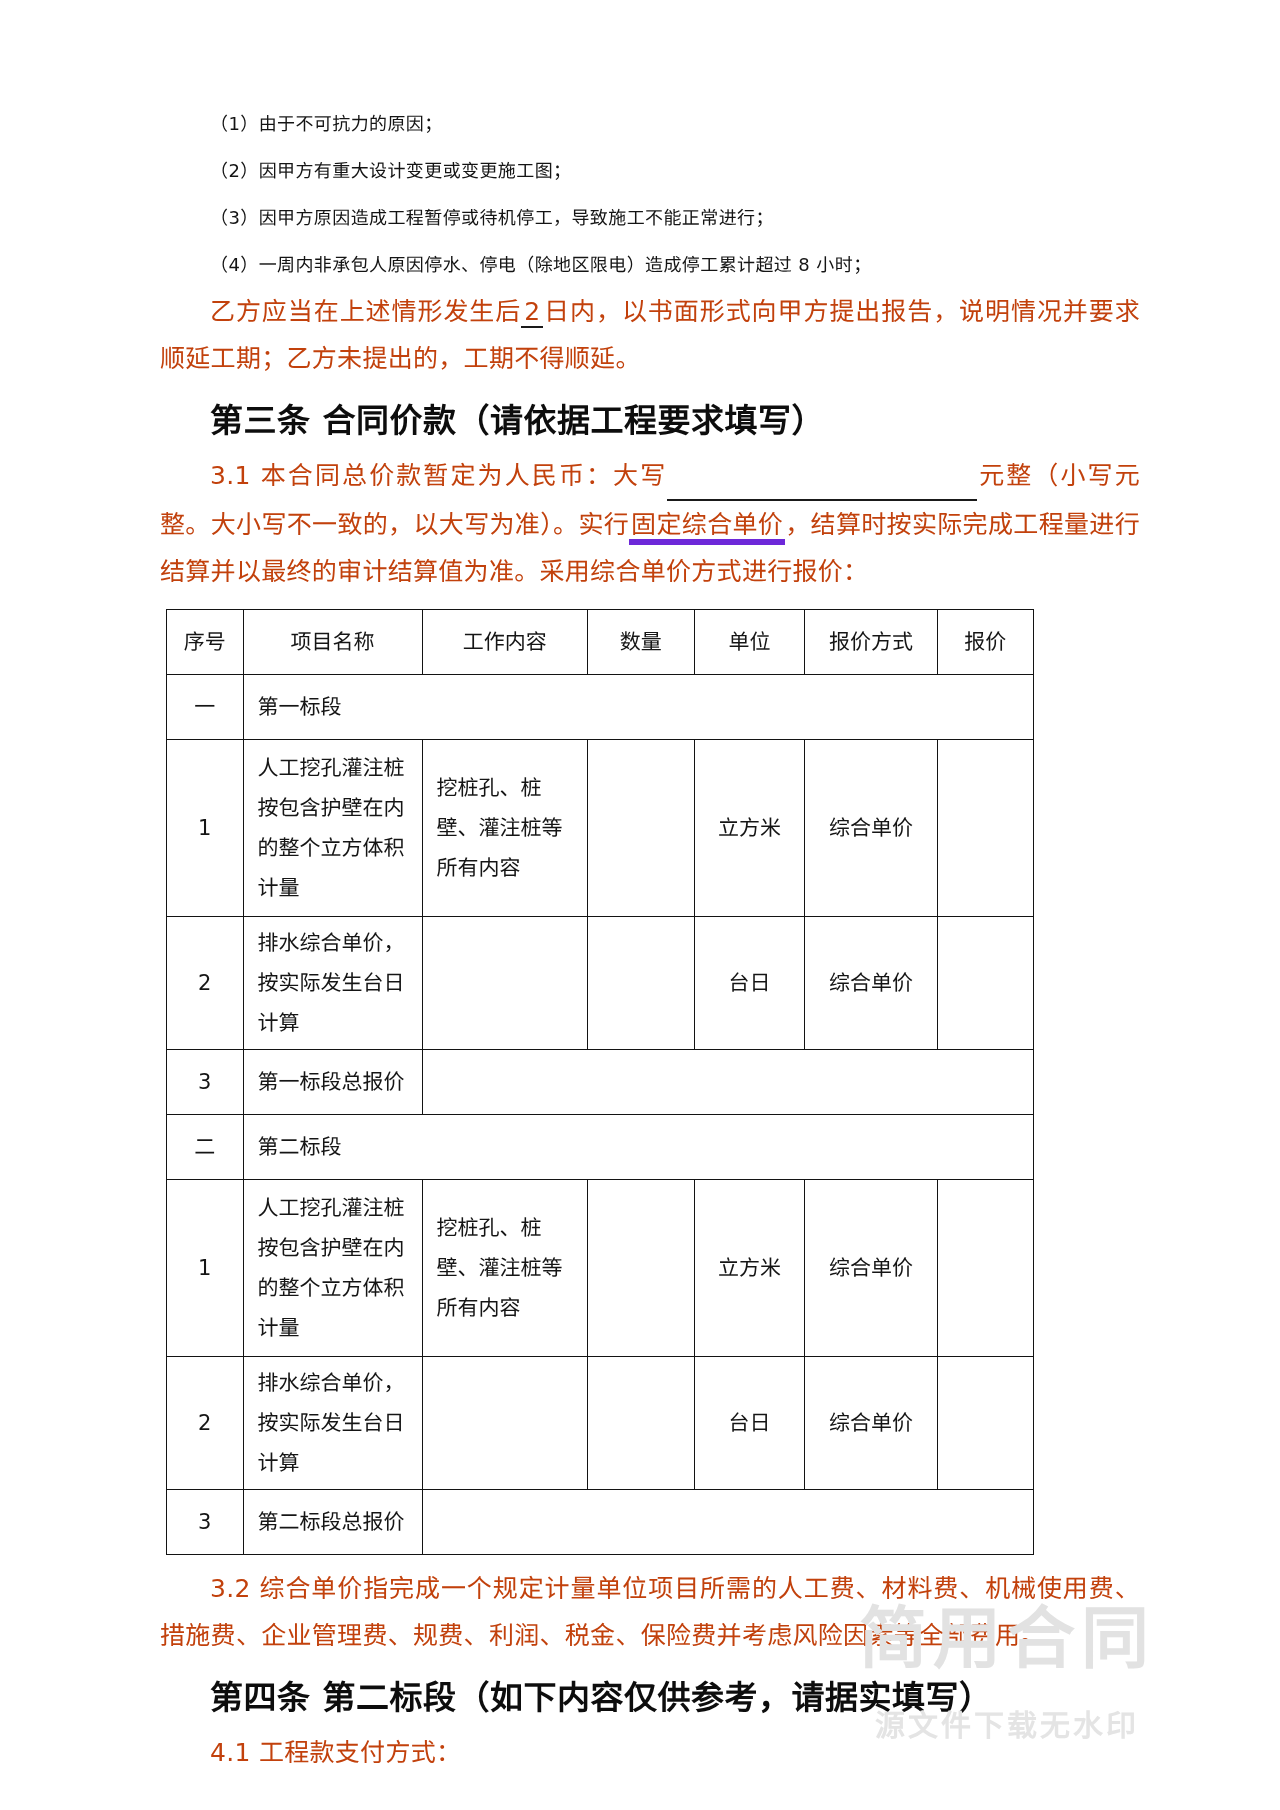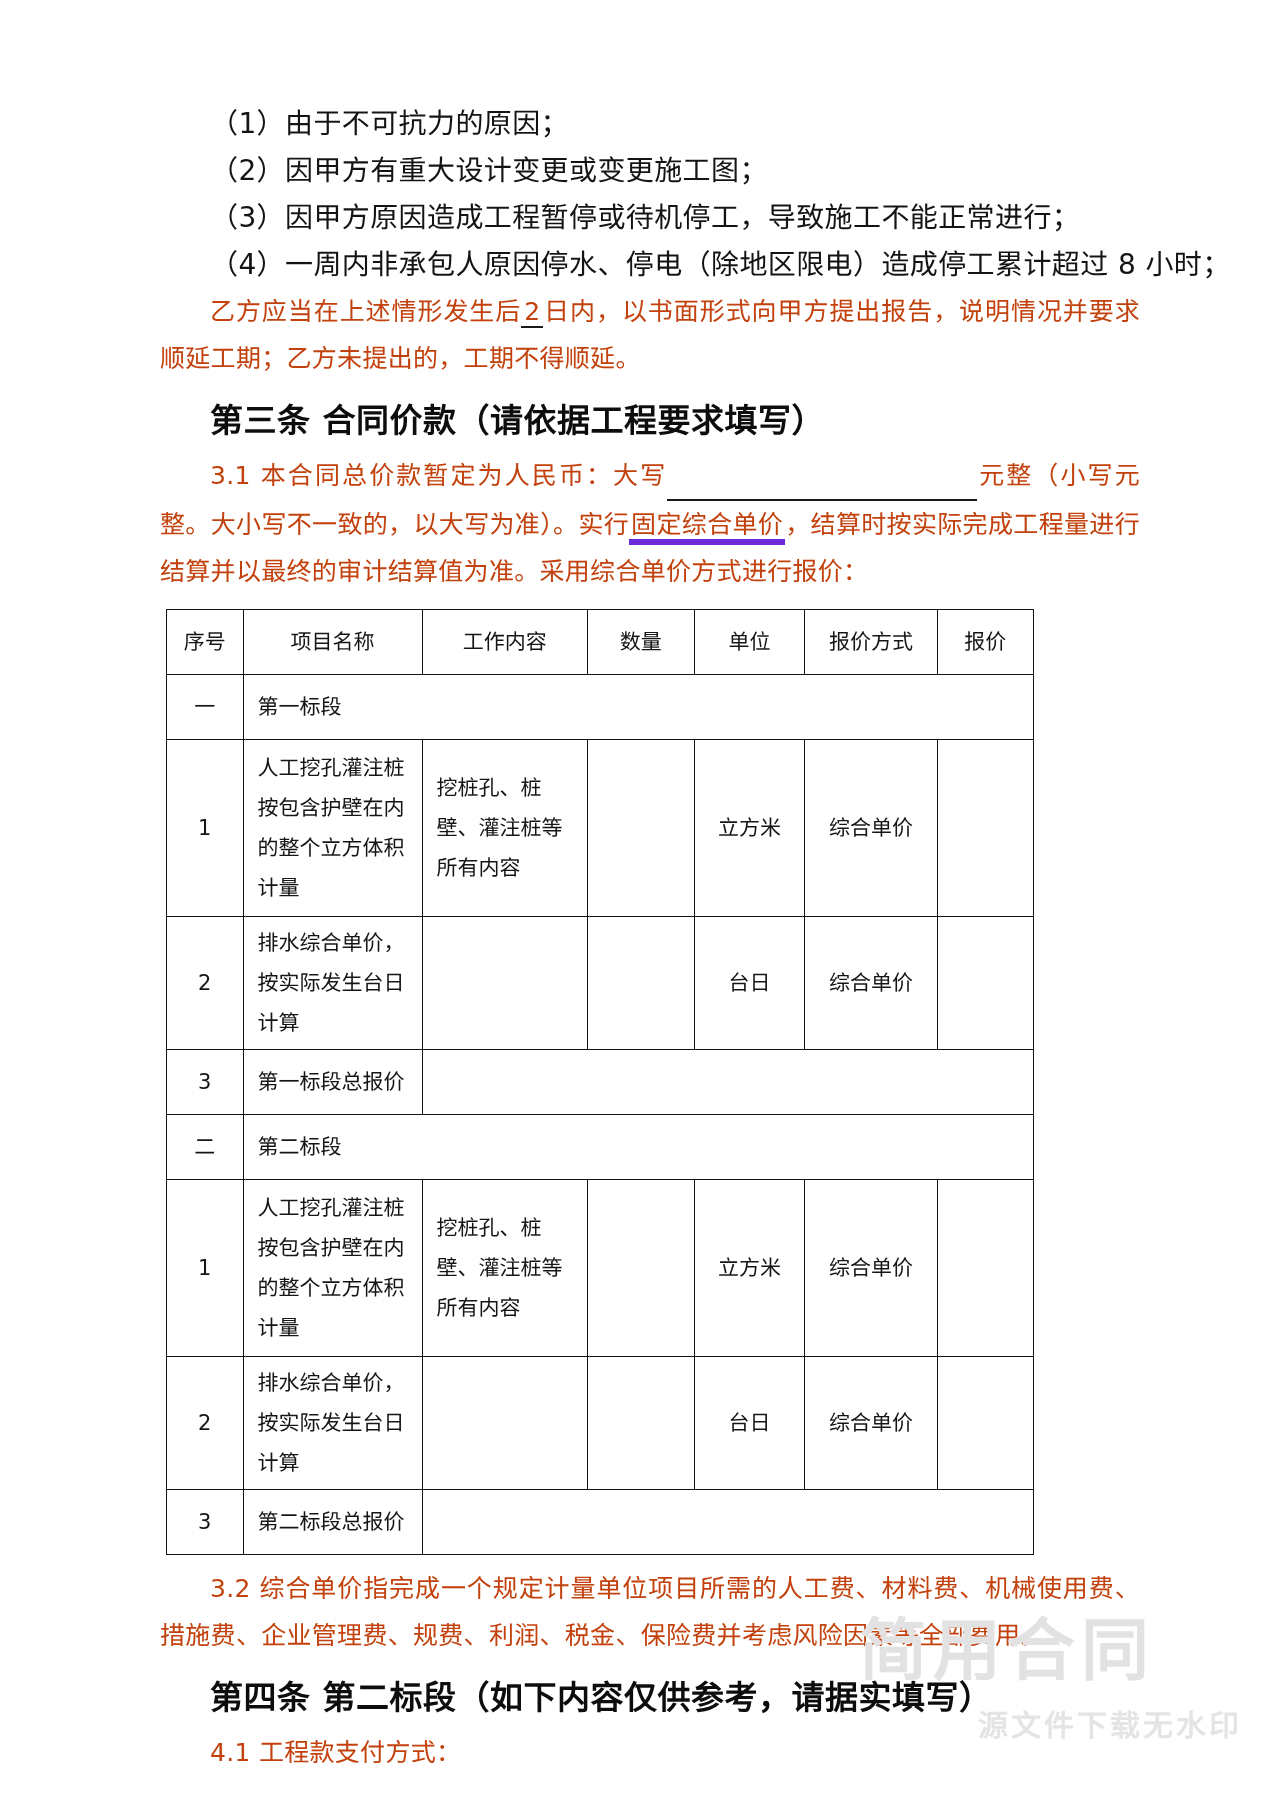--- a/index.html
+++ b/index.html
@@ -15,21 +15,21 @@
     color: #111111;
     overflow: hidden;
   }
   .page {
     position: absolute;
     inset: 0;
     padding: 100px 140px 0 160px;
     box-sizing: border-box;
   }
   .doc-line {
-    font-size: 28px;
+    font-size: 18px;
     line-height: 47px;
     letter-spacing: 0.4px;
     white-space: nowrap;
     color: #141414;
   }
   .indent {
     padding-left: 50px;
   }
   .para {
     font-size: 25px;
@@ -118,22 +118,21 @@
     letter-spacing: 6px;
     color: #e2e2e2;
     line-height: 74px;
   }
   .wm-sub {
     font-size: 30px;
     font-weight: bold;
     letter-spacing: 3px;
     color: #e4e4e4;
     line-height: 44px;
-    margin-top: 16px;
-    text-align: right;
+    margin-top: 28px;
   }
 </style>
 </head>
 <body>
 
 <div class="page">
 
   <div>
     <div class="doc-line indent">（1）由于不可抗力的原因；</div>
     <div class="doc-line indent">（2）因甲方有重大设计变更或变更施工图；</div>

